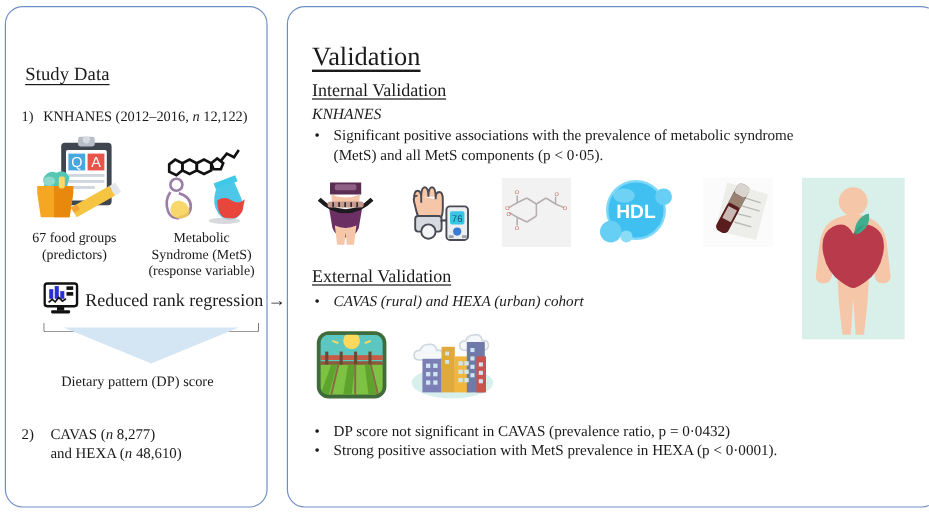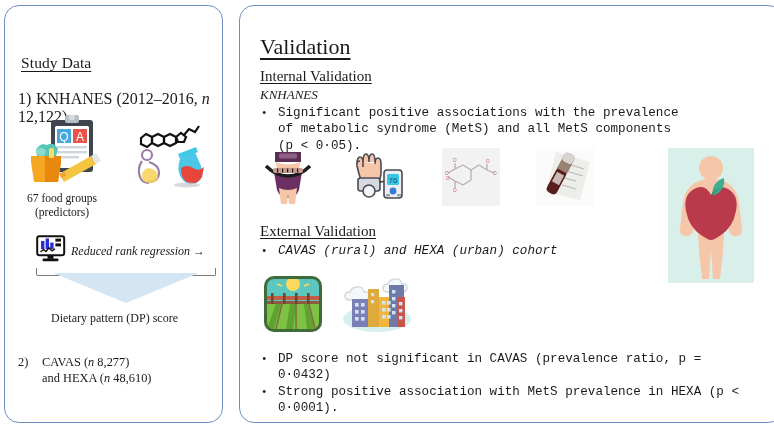--- a/index.html
+++ b/index.html
@@ -45,21 +45,21 @@
     text-underline-offset: 2px;
   }
   .italic { font-style: italic; }
   .caption { font-size: 11.6px; line-height: 1.18; text-align: center; }
 
   
   #study-data-title { position: absolute; left: 16px; top: 48px; }
 
   #knhanes-line {
     position: absolute; left: 13px; top: 84px; width: 200px;
-    font-size: 16px;
+    font-size: 12px;
   }
   #knhanes-line .num { display: inline-block; width: 18px; }
 
   #left-icon-row {
     position: absolute; left: 10px; top: 104px;
     width: 200px; height: 82px;
     display: flex; justify-content: space-around; align-items: flex-end;
   }
 
   #left-caption-row {
@@ -67,21 +67,21 @@
     display: flex; justify-content: space-between;
   }
   #cap-food { width: 98px; }
   #cap-mets { width: 100px; }
 
   
   #method-box {
     position: absolute; left: 31px; top: 229px; width: 180px;
   }
   #method-row { display: flex; align-items: center; gap: 5px; }
-  #method-text { font-size: 12px; line-height: 1.18; white-space: nowrap; font-style: italic; }
+  #method-text { font-size: 15px; line-height: 1.18; white-space: nowrap; }
   #method-bracket {
     margin-top: 1px; height: 7px;
     border: 1.3px solid #7a7a7a; border-top: none;
     border-radius: 0 0 2px 2px;
   }
   #down-arrow {
     position: absolute; left: 48px; top: 267px;
     width: 0; height: 0;
     border-left: 73px solid transparent;
     border-right: 73px solid transparent;
@@ -102,25 +102,25 @@
   #validation-title { position: absolute; left: 20px; top: 28px; }
   #internal-title   { position: absolute; left: 20px; top: 62px; }
   #knhanes-italic   { position: absolute; left: 20px; top: 81px; font-size: 13px; }
   #internal-bullet  { position: absolute; left: 22px; top: 99px; width: 430px; }
   #external-title   { position: absolute; left: 20px; top: 217px; }
   #external-bullet  { position: absolute; left: 22px; top: 237px; width: 420px; }
   #result-bullets   { position: absolute; left: 22px; top: 345px; width: 480px; }
 
   .bullet-row { display: flex; font-size: 12.6px; line-height: 1.3; }
   .bullet-row .dot { width: 16px; flex: 0 0 16px; }
-  .bullet-row .txt { flex: 1; font-family: Liberation Mono, monospace; }
+  .bullet-row .txt { flex: 1; }
 
   #mets-icon-row {
     position: absolute; left: 22px; top: 142px;
-    display: flex; align-items: flex-start; gap: 36px;
+    display: flex; align-items: center; gap: 24px;
   }
   #body-figure { position: absolute; left: 428px; top: 142px; }
   #cohort-icon-row {
     position: absolute; left: 22px; top: 268px;
     display: flex; align-items: center; gap: 18px;
   }
 
   .icon { display: block; }
 </style>
 </head>
@@ -185,20 +185,25 @@
         </g>
         <ellipse cx="64" cy="77" rx="13" ry="2.6" fill="#c9ccd1" opacity=".75"></ellipse>
       </svg>
     </span>
   </div>
 
   <div id="left-caption-row">
     <div id="cap-food" class="caption">
       <div>67 food groups</div>
       <div>(predictors)</div>
+    </div>
+    <div id="cap-mets" class="caption">
+      <div>Metabolic</div>
+      <div>Syndrome (MetS)</div>
+      <div>(response variable)</div>
     </div>
   </div>
 
   <div id="method-box">
     <div id="method-row">
       <span class="icon">
         <svg width="30" height="28" viewBox="0 0 30 28">
           <rect x="1.2" y="1.2" width="27" height="19" rx="2.2" fill="#ffffff" stroke="#111111" stroke-width="2"></rect>
           <rect x="5" y="6" width="3.4" height="8" fill="#2b2fd6"></rect>
           <rect x="9.6" y="3.4" width="3.4" height="10.6" fill="#2b2fd6"></rect>
@@ -295,20 +300,31 @@
           <text x="44" y="15">O</text>
             <text x="51" y="27">O</text>
           <text x="11" y="44">O</text>
             <text x="4" y="32">O</text>
           <text x="11" y="14">O</text>
             <text x="3" y="27">O</text>
         </g>
       </svg>
     </span>
 
+    <span class="icon">
+      <svg width="62" height="58" viewBox="0 0 62 58">
+        <circle cx="30" cy="27" r="24" fill="#3fc0f0"></circle>
+        <circle cx="30" cy="27" r="24" fill="none" stroke="#7fd8f7" stroke-width="2"></circle>
+        <ellipse cx="20" cy="15" rx="9" ry="6" fill="#8fddf8" opacity=".6"></ellipse>
+        <circle cx="53" cy="16" r="7" fill="#66cff3"></circle>
+        <circle cx="9" cy="45" r="9" fill="#66cff3"></circle>
+        <circle cx="22" cy="49" r="5" fill="#8bdcf7"></circle>
+        <text x="30" y="34" font-family="Liberation Sans, sans-serif" font-size="16" font-weight="bold" fill="#ffffff" text-anchor="middle">HDL</text>
+      </svg>
+    </span>
 
     <span class="icon">
       <svg width="58" height="58" viewBox="0 0 58 58">
         <rect x="0" y="0" width="58" height="58" fill="#fbfbfb"></rect>
         <path d="M20 4 L54 14 L44 52 L10 44 Z" fill="#ededea"></path>
         <g stroke="#b9b9b4" stroke-width="1.1">
           <path d="M32 16 l16 5"></path>
             <path d="M30 23 l17 5"></path>
             <path d="M28 30 l12 3"></path>
             <path d="M26 37 l14 4"></path>

